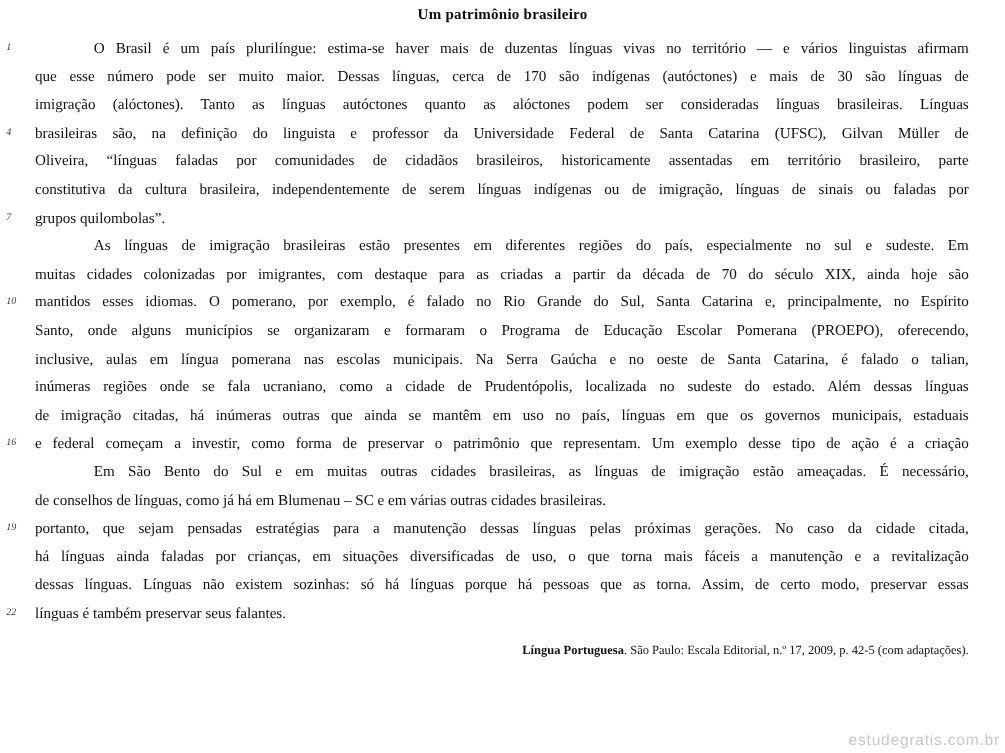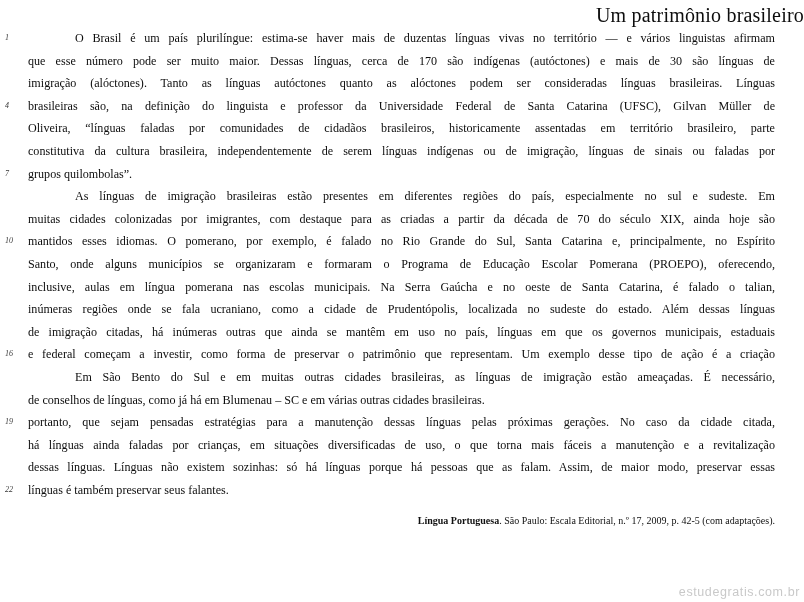--- a/index.html
+++ b/index.html
@@ -7,23 +7,23 @@
     width: 804px; height: 602px;
     background: #ffffff;
     font-family: "Liberation Serif", serif;
     color: #0d0d0d;
     position: relative;
     overflow: hidden;
   }
   .title {
     position: absolute;
     top: 4px; left: 0; width: 804px;
-    text-align: right;
-    font-weight: normal;
-    font-size: 20px;
+    text-align: center;
+    font-weight: bold;
+    font-size: 12px;
     letter-spacing: 0.2px;
   }
   .textblock {
     position: absolute;
     left: 28px; top: 27px;
     width: 747px;
   }
   .line {
     position: relative;
     height: 22.6px;
@@ -83,19 +83,19 @@
     <div class="line"><span class="lineno">10</span>mantidos esses idiomas. O pomerano, por exemplo, é falado no Rio Grande do Sul, Santa Catarina e, principalmente, no Espírito</div>
     <div class="line">Santo, onde alguns municípios se organizaram e formaram o Programa de Educação Escolar Pomerana (PROEPO), oferecendo,</div>
     <div class="line">inclusive, aulas em língua pomerana nas escolas municipais. Na Serra Gaúcha e no oeste de Santa Catarina, é falado o talian,</div>
     <div class="line">inúmeras regiões onde se fala ucraniano, como a cidade de Prudentópolis, localizada no sudeste do estado. Além dessas línguas</div>
     <div class="line">de imigração citadas, há inúmeras outras que ainda se mantêm em uso no país, línguas em que os governos municipais, estaduais</div>
     <div class="line"><span class="lineno">16</span>e federal começam a investir, como forma de preservar o patrimônio que representam. Um exemplo desse tipo de ação é a criação</div>
     <div class="line indent">Em São Bento do Sul e em muitas outras cidades brasileiras, as línguas de imigração estão ameaçadas. É necessário,</div>
     <div class="line para-end">de conselhos de línguas, como já há em Blumenau – SC e em várias outras cidades brasileiras.</div>
     <div class="line"><span class="lineno">19</span>portanto, que sejam pensadas estratégias para a manutenção dessas línguas pelas próximas gerações. No caso da cidade citada,</div>
     <div class="line">há línguas ainda faladas por crianças, em situações diversificadas de uso, o que torna mais fáceis a manutenção e a revitalização</div>
-    <div class="line">dessas línguas. Línguas não existem sozinhas: só há línguas porque há pessoas que as falam. Assim, de maior modo, preservar essas</div>
+    <div class="line">dessas línguas. Línguas não existem sozinhas: só há línguas porque há pessoas que as torna. Assim, de certo modo, preservar essas</div>
     <div class="line para-end"><span class="lineno">22</span>línguas é também preservar seus falantes.</div>
   </div>
 
 <div class="citation"><b>Língua Portuguesa</b><span>. São Paulo: Escala Editorial, n.º 17, 2009, p. 42-5 (com adaptações).</span></div>
 
 <div class="watermark">estudegratis.com.br</div>
 
 </body></html>

